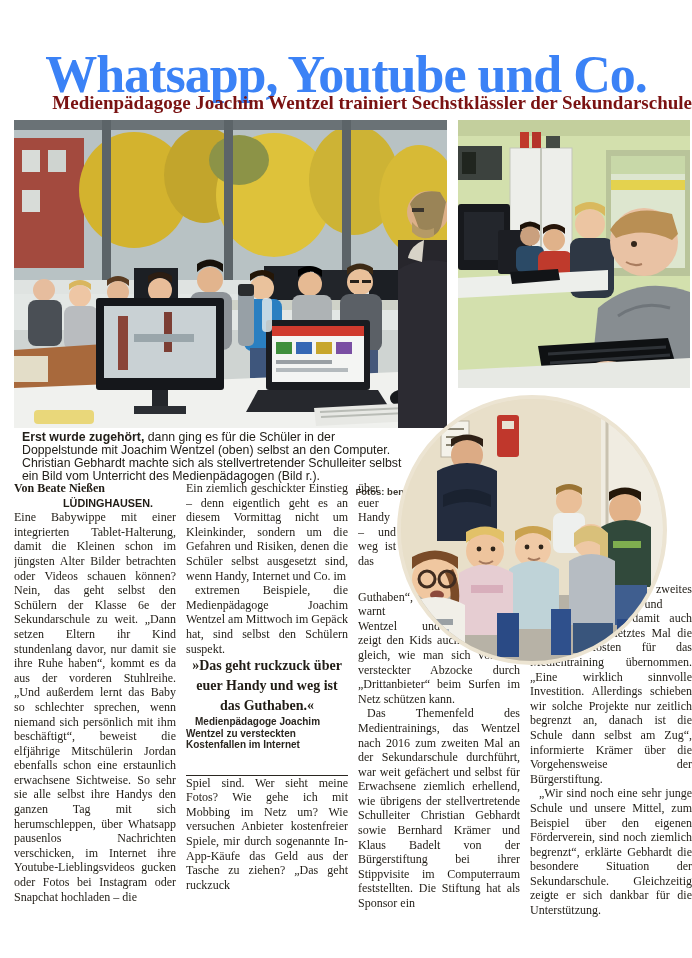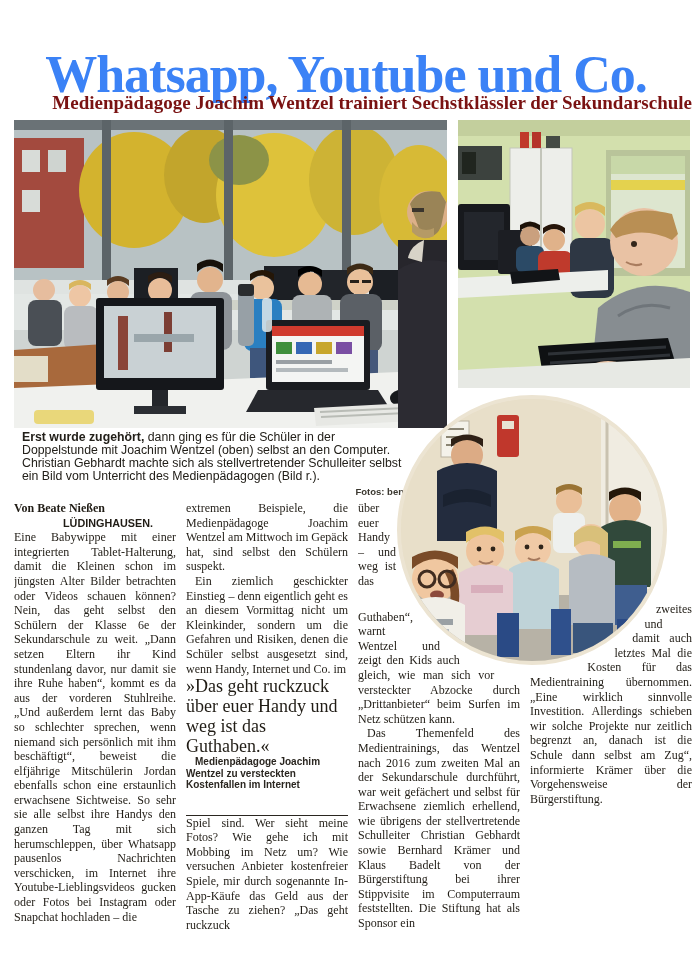--- a/index.html
+++ b/index.html
@@ -27,30 +27,30 @@
   .caption{
     position:absolute;left:22px;top:431px;width:382px;
     font-family:"Liberation Sans",sans-serif;font-size:12.3px;line-height:13px;
     color:#23201a;text-align:left;
   }
   .caption .lead{font-weight:bold;}
   .caption .credit{
     float:right;font-size:9.5px;color:#3a372f;margin-top:15px;font-weight:bold;
   }
   .col{
-    position:absolute;top:501px;width:162px;height:455px;overflow:hidden;
+    position:absolute;top:481px;width:162px;height:455px;overflow:hidden;
     font-size:12px;line-height:14.6px;text-align:justify;color:#201c15;
   }
   #col1{left:14px;} #col2{left:186px;} #col3{left:358px;} #col4{left:530px;}
   .col p{margin:0 0 0 0;}
   .col p + p{text-indent:9px;}
   .byline{font-weight:bold;margin:0 0 14px 0;}
   .dateline{font-family:"Liberation Sans",sans-serif;font-weight:bold;font-size:10.8px;margin-left:40px;}
   .pullquote{
-    font-weight:normal;font-size:18px;line-height:20px;text-align:left;
+    font-weight:bold;font-size:14px;line-height:20px;text-align:center;
     margin:10px 0 5px 0;text-indent:0 !important;
   }
   .pq-attr{
     font-family:"Liberation Sans",sans-serif;font-weight:bold;font-size:10px;
     line-height:11.5px;text-align:left;color:#2a2620;
     border-bottom:1.5px solid #2a2620;padding-bottom:24px;margin-bottom:9px;
   }
   .after-quote{text-indent:0 !important;}
   
   .wrap-right{
@@ -346,29 +346,30 @@
   <span class="lead">Erst wurde zugehört,</span><span> dann ging es für die Schüler in der Doppelstunde mit Joachim Wentzel (oben) selbst an den Computer. Christian Gebhardt machte sich als stellvertretender Schulleiter selbst ein Bild vom Unterricht des Medienpädagogen (Bild r.).</span>
   <span class="credit">Fotos: ben</span>
 </div>
 
 <div id="col1" class="col">
   <p class="byline">Von Beate Nießen</p>
   <p><span class="dateline">LÜDINGHAUSEN.</span><span> Eine Babywippe mit einer integrierten Tablet-Halterung, damit die Kleinen schon im jüngsten Alter Bilder betrachten oder Videos schauen können? Nein, das geht selbst den Schülern der Klasse 6e der Sekundarschule zu weit. „Dann setzen Eltern ihr Kind stundenlang davor, nur damit sie ihre Ruhe haben“, kommt es da aus der vorderen Stuhlreihe. „Und außerdem lernt das Baby so schlechter sprechen, wenn niemand sich persönlich mit ihm beschäftigt“, beweist die elfjährige Mitschülerin Jordan ebenfalls schon eine erstaunlich erwachsene Sichtweise. So sehr sie alle selbst ihre Handys den ganzen Tag mit sich herumschleppen, über Whatsapp pausenlos Nachrichten verschicken, im Internet ihre Youtube-Lieblingsvideos gucken oder Fotos bei Instagram oder Snapchat hochladen – die</span></p>
 </div>
 
 <div id="col2" class="col">
+  <p>Ein ziemlich geschickter Einstieg – denn eigentlich geht es an diesem Vormittag nicht um Kleinkinder, sondern um die Gefahren und Risiken, denen die Schüler selbst ausgesetzt sind, wenn Handy, Internet und Co. im</p>
   <p>extremen Beispiele, die Medienpädagoge Joachim Wentzel am Mittwoch im Gepäck hat, sind selbst den Schülern suspekt.</p>
-  <p>Ein ziemlich geschickter Einstieg – denn eigentlich geht es an diesem Vormittag nicht um Kleinkinder, sondern um die Gefahren und Risiken, denen die Schüler selbst ausgesetzt sind, wenn Handy, Internet und Co. im</p>
   <p class="pullquote">»Das geht ruckzuck über euer Handy und weg ist das Guthaben.«</p>
   <p class="pq-attr">Medienpädagoge Joachim Wentzel zu versteckten Kostenfallen im Internet</p>
   <p class="after-quote">Spiel sind. Wer sieht meine Fotos? Wie gehe ich mit Mobbing im Netz um? Wie versuchen Anbieter kostenfreier Spiele, mir durch sogenannte In-App-Käufe das Geld aus der Tasche zu ziehen? „Das geht ruckzuck</p>
 </div>
 
 <div id="col3" class="col">
   <div class="wrap-right"></div>
   <p>über euer Handy – und weg ist das Guthaben“, warnt Wentzel und zeigt den Kids auch gleich, wie man sich vor versteckter Abzocke durch „Drittanbieter“ beim Surfen im Netz schützen kann.</p>
   <p>Das Themenfeld des Medientrainings, das Wentzel nach 2016 zum zweiten Mal an der Sekundarschule durchführt, war weit gefächert und selbst für Erwachsene ziemlich erhellend, wie übrigens der stellvertretende Schulleiter Christian Gebhardt sowie Bernhard Krämer und Klaus Badelt von der Bürgerstiftung bei ihrer Stippvisite im Computerraum feststellten. Die Stiftung hat als Sponsor ein</p>
 </div>
 
 <div id="col4" class="col">
   <div class="wrap-left"></div>
   <p>zweites und damit auch letztes Mal die Kosten für das Medientraining übernommen. „Eine wirklich sinnvolle Investition. Allerdings schieben wir solche Projekte nur zeitlich begrenzt an, danach ist die Schule dann selbst am Zug“, informierte Krämer über die Vorgehensweise der Bürgerstiftung.</p>
+  <p>„Wir sind noch eine sehr junge Schule und unsere Mittel, zum Beispiel über den eigenen Förderverein, sind noch ziemlich begrenzt“, erklärte Gebhardt die besondere Situation der Sekundarschule. Gleichzeitig zeigte er sich dankbar für die Unterstützung.</p>
 </div>
 
 </body></html>

